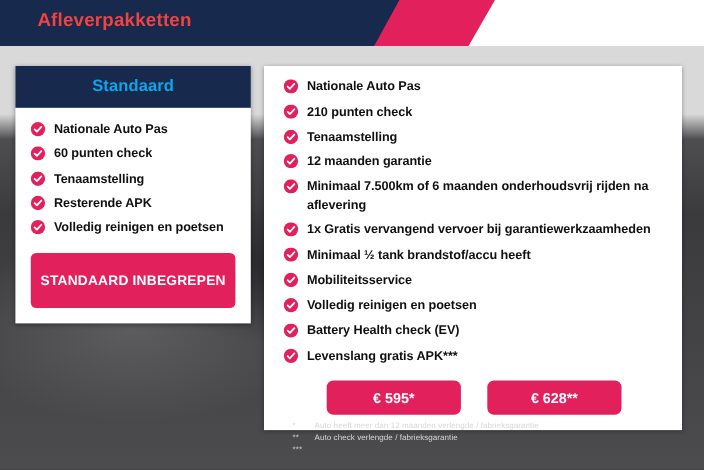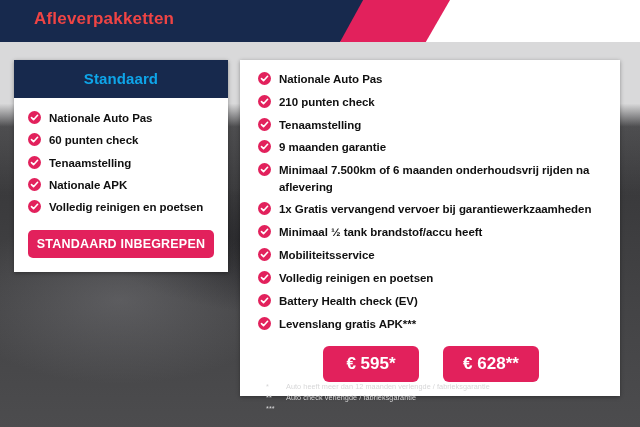--- a/index.html
+++ b/index.html
@@ -144,45 +144,45 @@
   .card-std .feat-text { font-size: 11.5px; }
 
   .std-btn {
     display: block;
     width: 100%;
     margin-top: 14px;
     background: #e2215c;
     color: #ffffff;
     border: none;
     border-radius: 5px;
-    padding: 7px 0;
+    padding: 18px 0;
     font-family: "Liberation Sans", sans-serif;
     font-size: 12.5px;
     font-weight: bold;
     letter-spacing: 0.2px;
     text-align: center;
     cursor: pointer;
   }
 
   .price-row {
     display: flex;
     justify-content: center;
     gap: 24px;
     margin-top: 14px;
     margin-bottom: 2px;
   }
   .price-btn {
     background: #e2215c;
     color: #ffffff;
     border: none;
     border-radius: 6px;
-    width: 96px;
+    width: 122px;
     padding: 8px 0;
     font-family: "Liberation Sans", sans-serif;
-    font-size: 17px;
+    font-size: 13px;
     font-weight: bold;
     text-align: center;
     cursor: pointer;
   }
 
   
   .footnotes {
     position: absolute;
     left: 266px; top: 381px;
     width: 370px;
@@ -249,21 +249,21 @@
               <circle cx="8" cy="8" r="8" fill="#e2215c"></circle>
               <path d="M4.3 8.2 L6.8 10.7 L11.8 5.3" stroke="#ffffff" stroke-width="2" fill="none" stroke-linecap="round" stroke-linejoin="round"></path>
             </svg>
           <span class="feat-text">Tenaamstelling</span>
         </li>
         <li>
           <svg class="check" viewBox="0 0 16 16">
               <circle cx="8" cy="8" r="8" fill="#e2215c"></circle>
               <path d="M4.3 8.2 L6.8 10.7 L11.8 5.3" stroke="#ffffff" stroke-width="2" fill="none" stroke-linecap="round" stroke-linejoin="round"></path>
             </svg>
-          <span class="feat-text">Nationale APK</span>
+          <span class="feat-text">Resterende APK</span>
         </li>
         <li>
           <svg class="check" viewBox="0 0 16 16">
               <circle cx="8" cy="8" r="8" fill="#e2215c"></circle>
               <path d="M4.3 8.2 L6.8 10.7 L11.8 5.3" stroke="#ffffff" stroke-width="2" fill="none" stroke-linecap="round" stroke-linejoin="round"></path>
             </svg>
           <span class="feat-text">Volledig reinigen en poetsen</span>
         </li>
       </ul>
       <button class="std-btn">STANDAARD INBEGREPEN</button>
@@ -292,21 +292,21 @@
               <circle cx="8" cy="8" r="8" fill="#e2215c"></circle>
               <path d="M4.3 8.2 L6.8 10.7 L11.8 5.3" stroke="#ffffff" stroke-width="2" fill="none" stroke-linecap="round" stroke-linejoin="round"></path>
             </svg>
           <span class="feat-text">Tenaamstelling</span>
         </li>
         <li>
           <svg class="check" viewBox="0 0 16 16">
               <circle cx="8" cy="8" r="8" fill="#e2215c"></circle>
               <path d="M4.3 8.2 L6.8 10.7 L11.8 5.3" stroke="#ffffff" stroke-width="2" fill="none" stroke-linecap="round" stroke-linejoin="round"></path>
             </svg>
-          <span class="feat-text">9 maanden garantie</span>
+          <span class="feat-text">12 maanden garantie</span>
         </li>
         <li>
           <svg class="check" viewBox="0 0 16 16">
               <circle cx="8" cy="8" r="8" fill="#e2215c"></circle>
               <path d="M4.3 8.2 L6.8 10.7 L11.8 5.3" stroke="#ffffff" stroke-width="2" fill="none" stroke-linecap="round" stroke-linejoin="round"></path>
             </svg>
           <span class="feat-text">Minimaal 7.500km of 6 maanden onderhoudsvrij rijden na aflevering</span>
         </li>
         <li>
           <svg class="check" viewBox="0 0 16 16">

